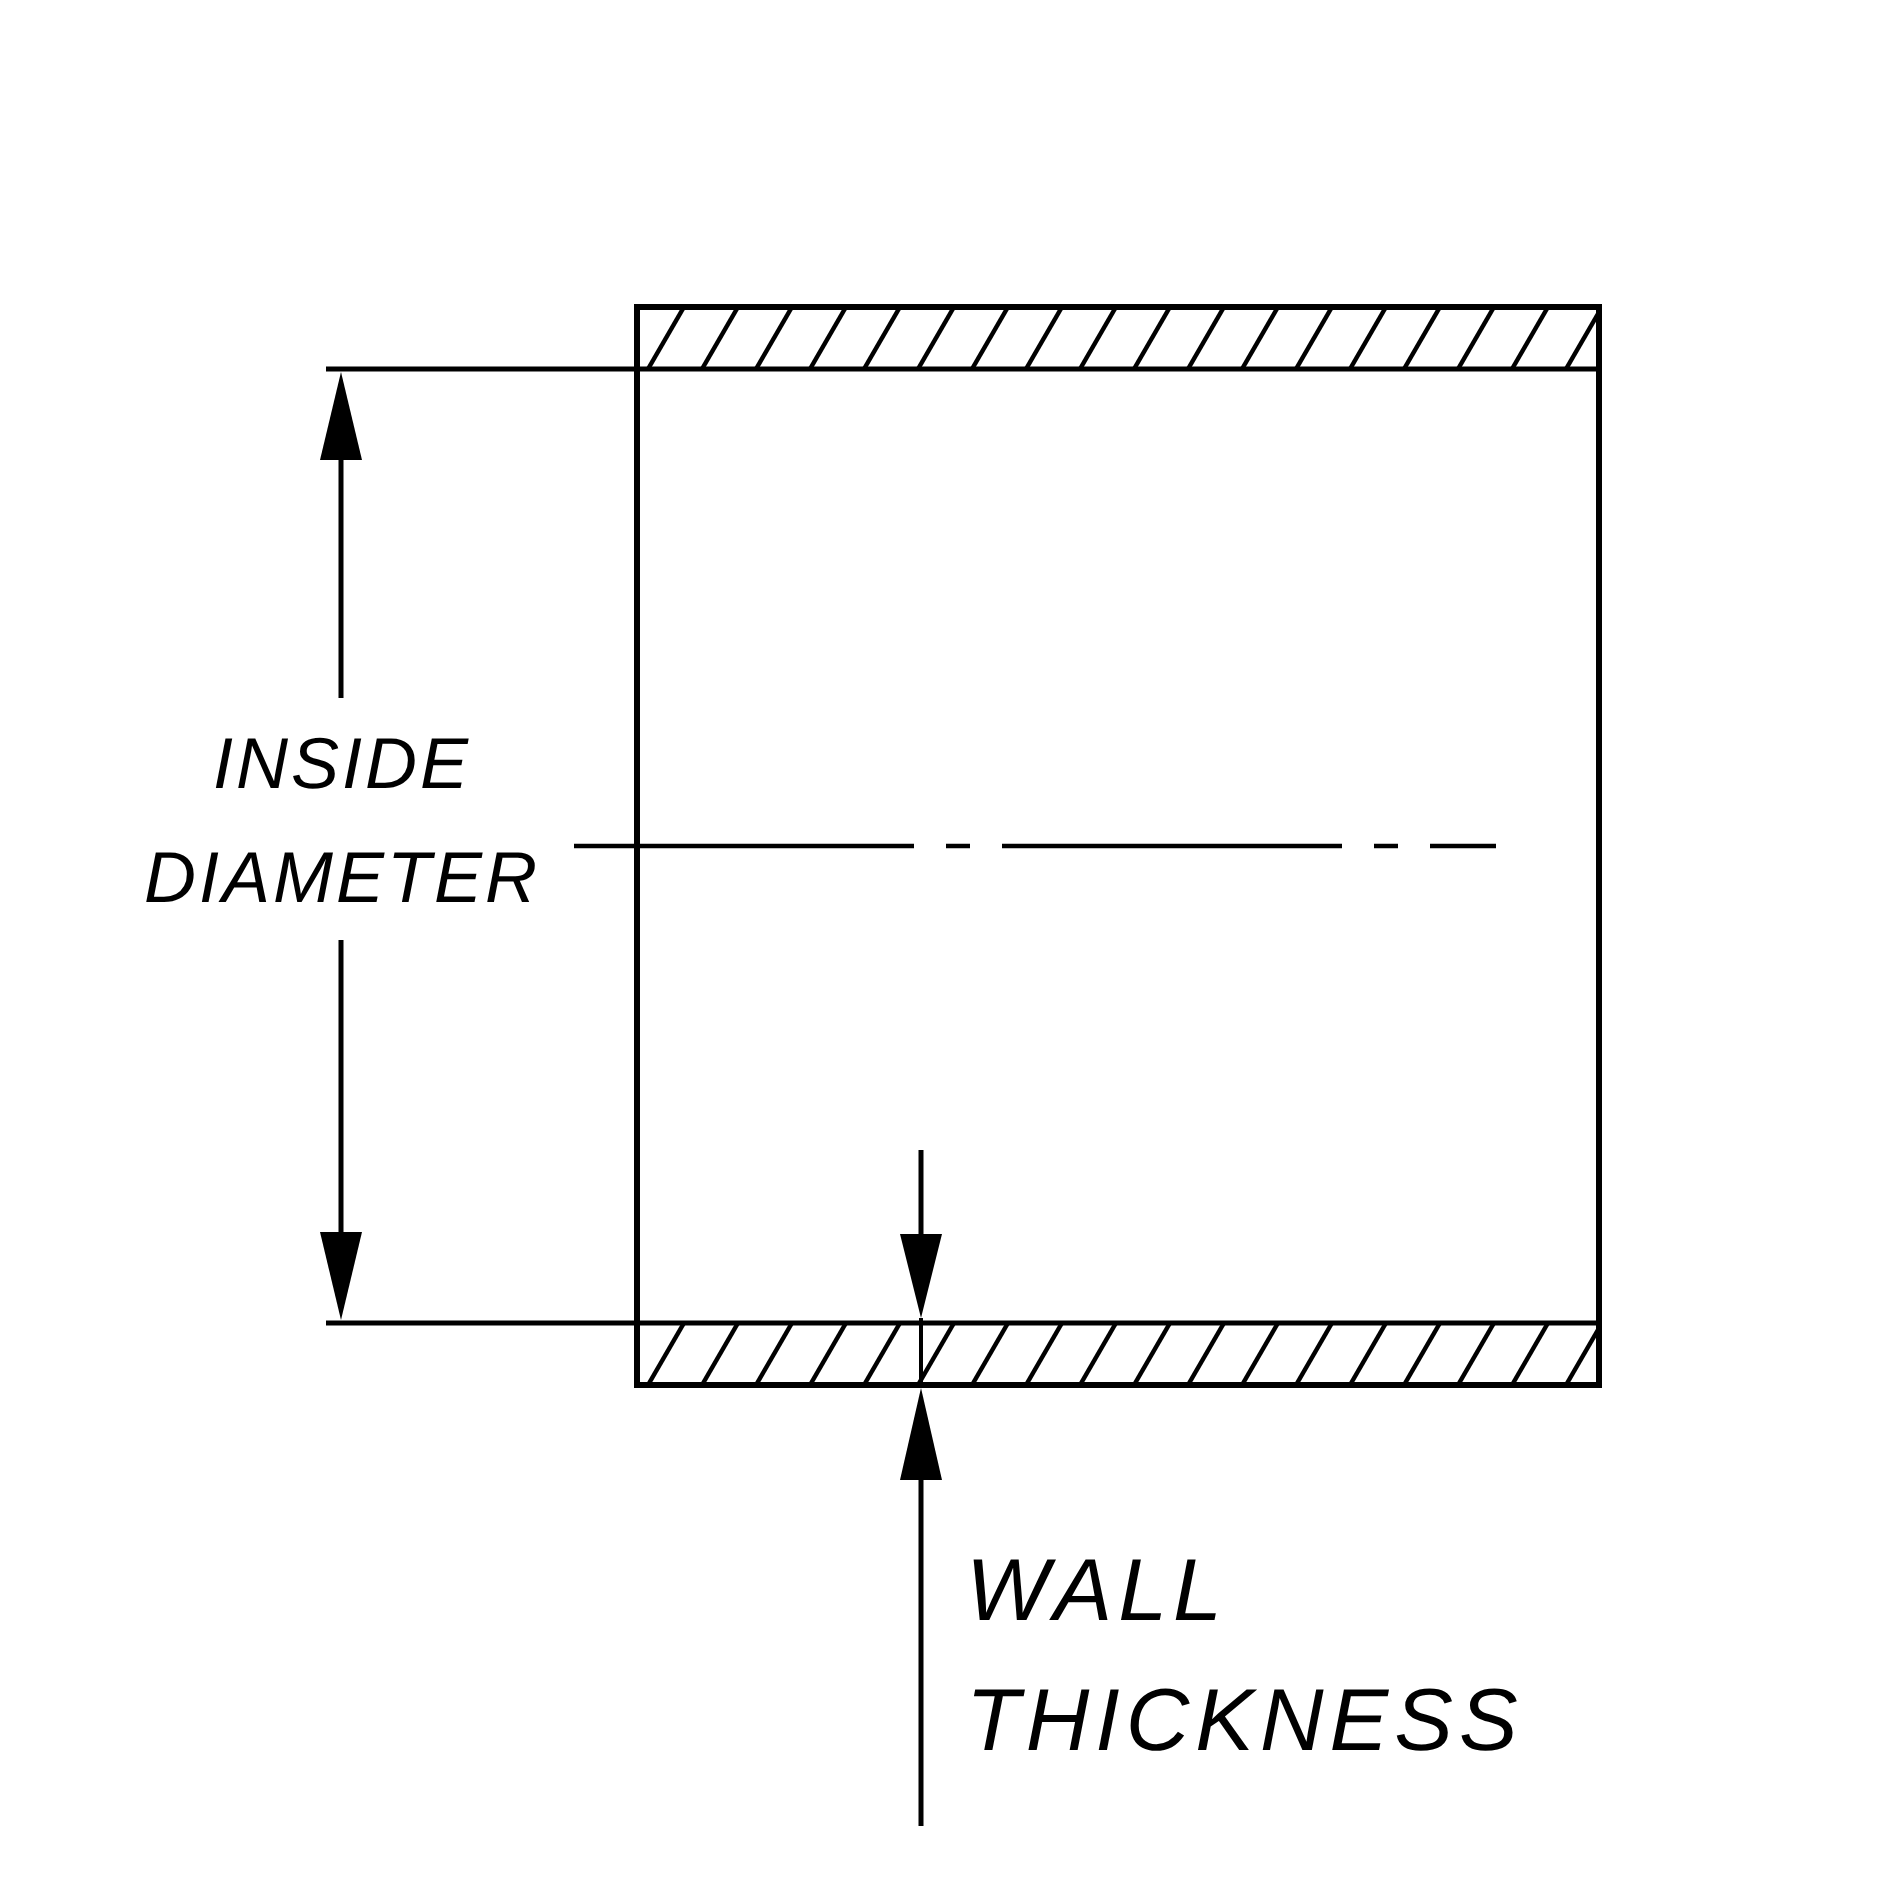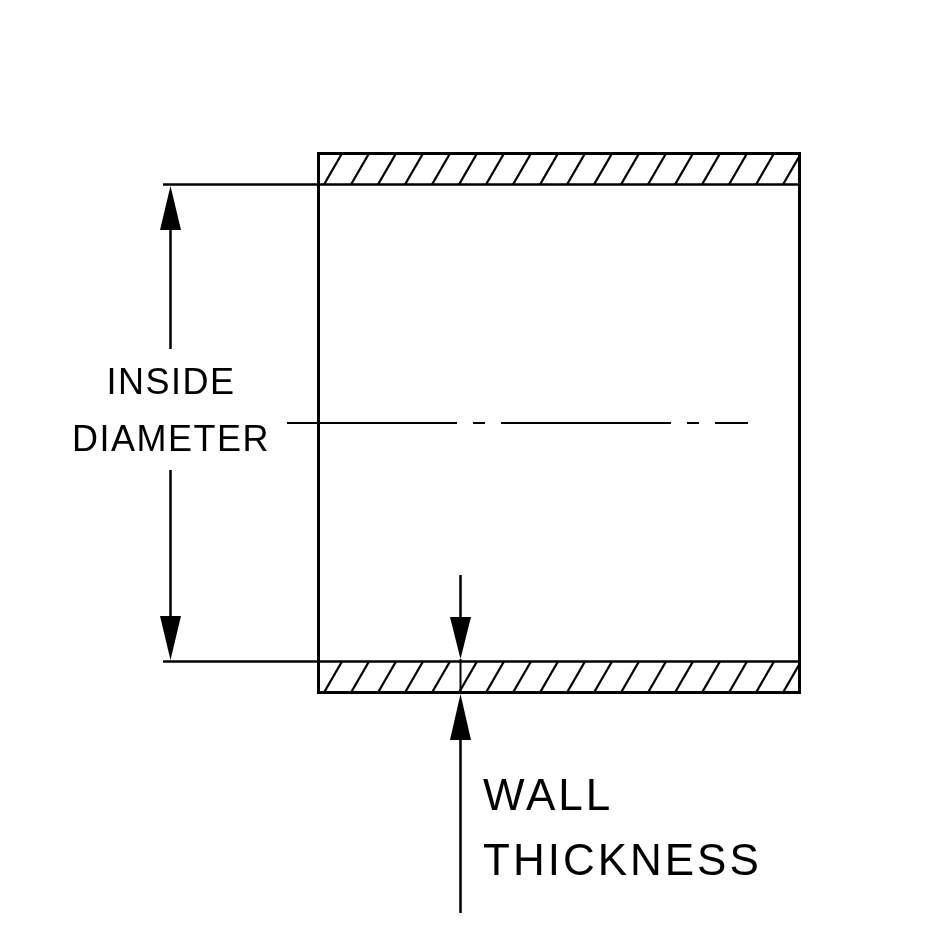--- a/index.html
+++ b/index.html
@@ -2,20 +2,21 @@
 <html><head>
 <meta charset="utf-8">
 <style>
   html, body { margin: 0; padding: 0; background: #ffffff; }
   .canvas {
     position: relative;
     width: 949px;
     height: 945px;
     background: #ffffff;
     overflow: hidden;
+    font-style: italic;
   }
   svg { display: block; }
   text {
     font-family: "Liberation Sans", sans-serif;
     fill: #000000;
   }
   .dim-label-left  { font-size: 36px; letter-spacing: 1.5px; }
   .dim-label-bottom{ font-size: 44px; letter-spacing: 3px; }
 </style>
 </head>

